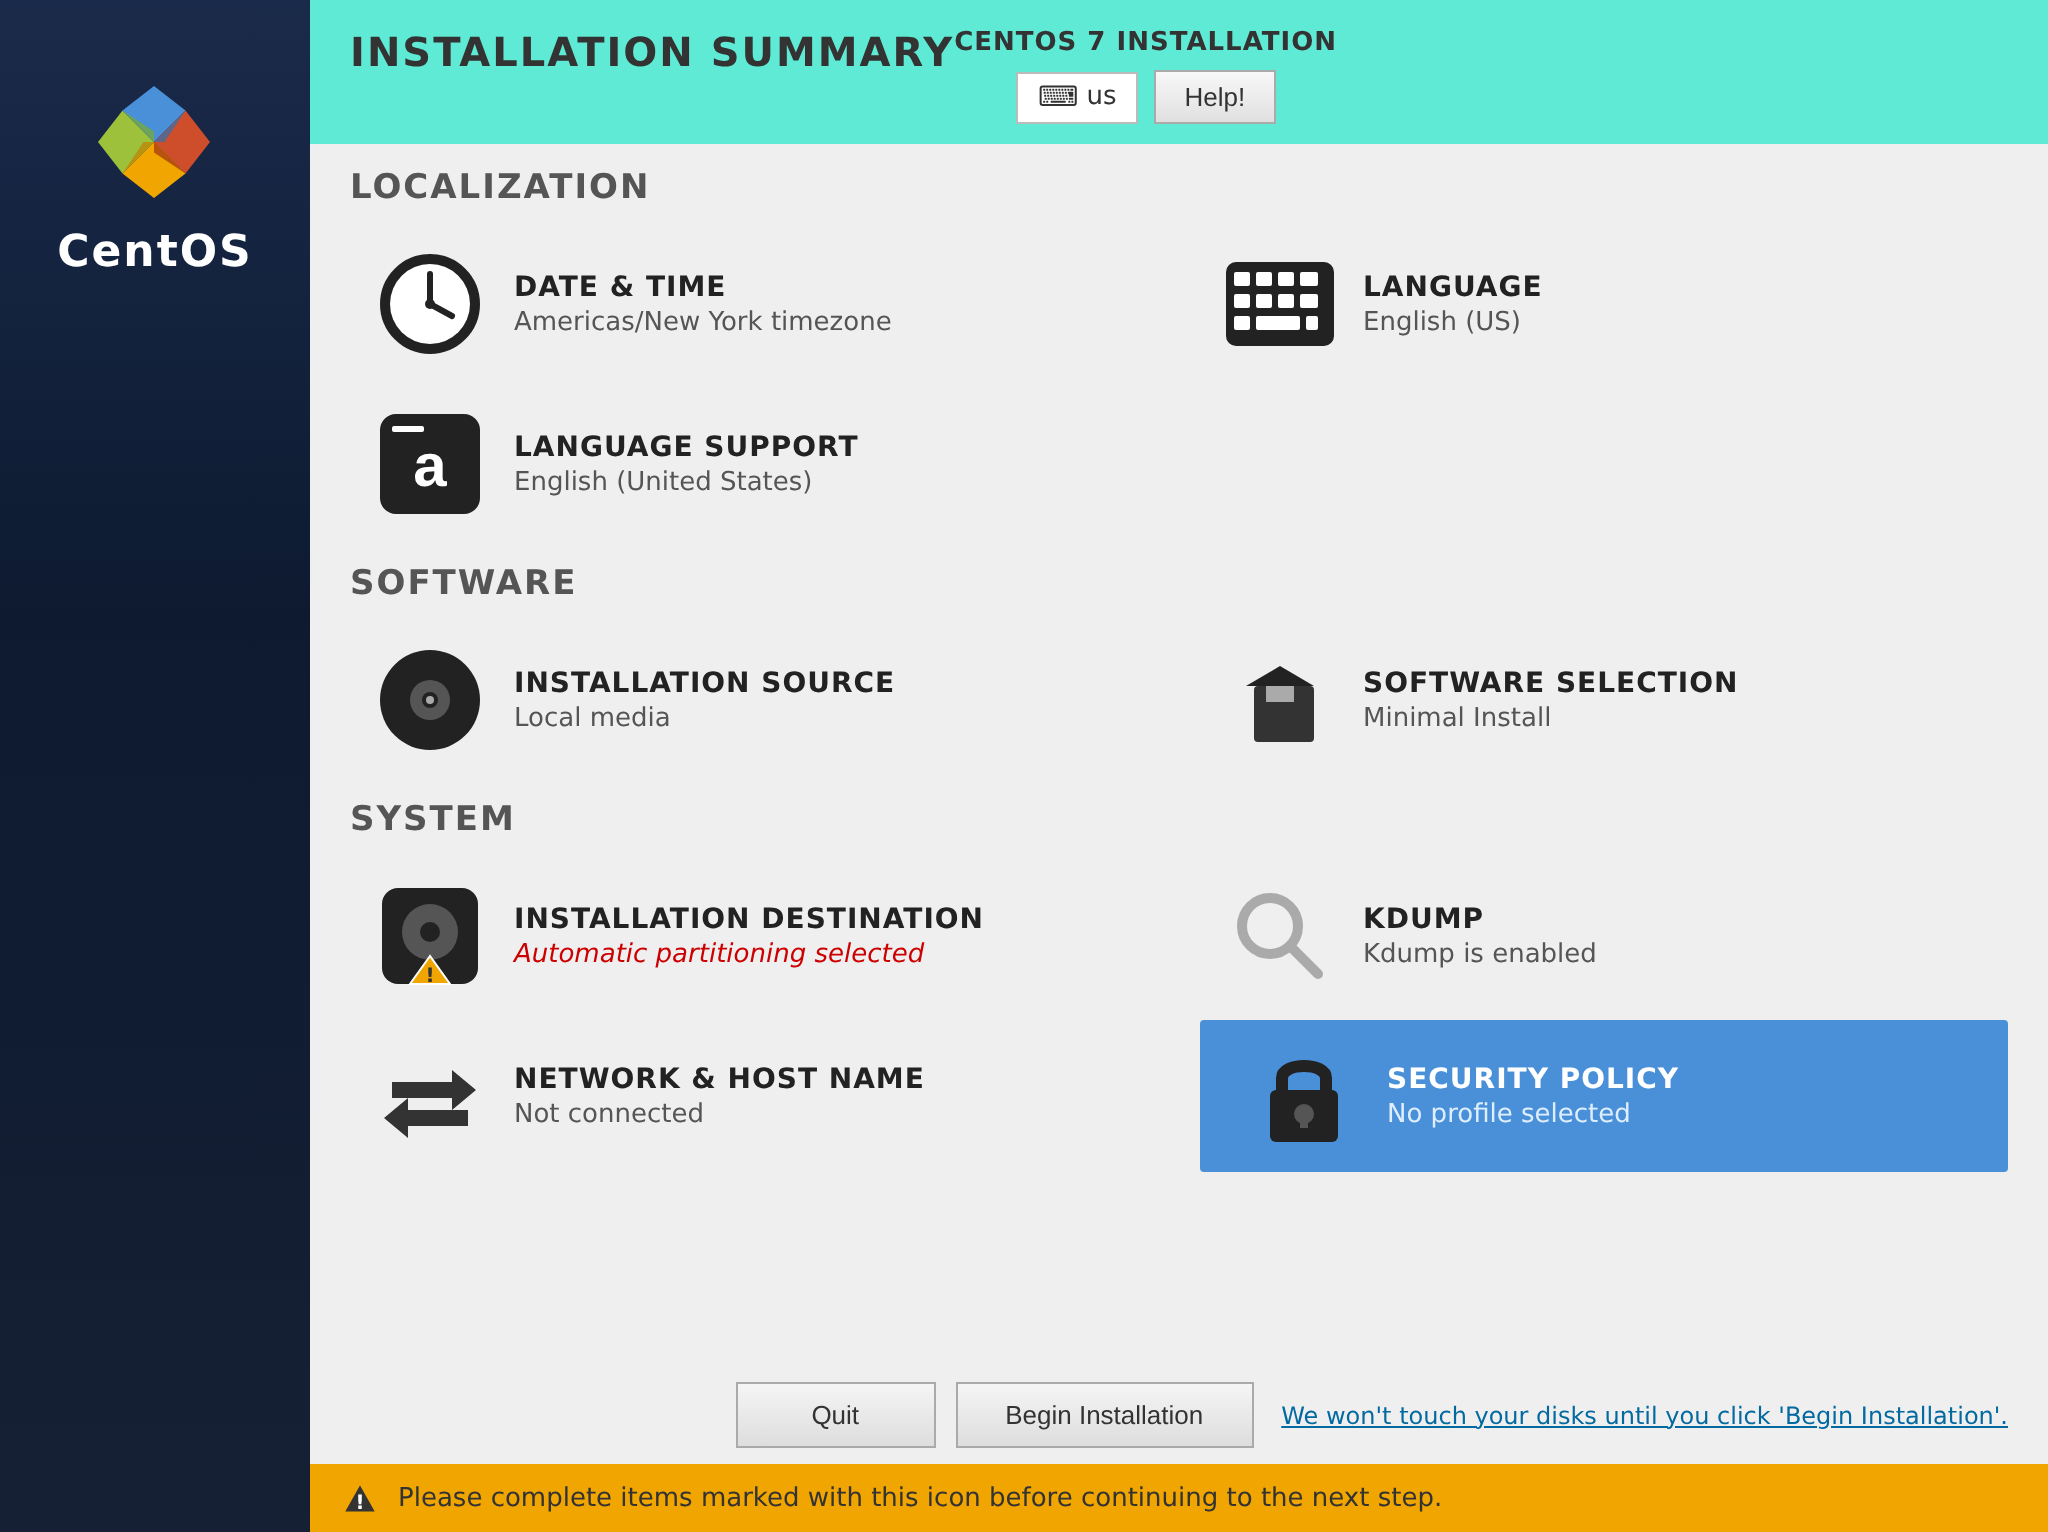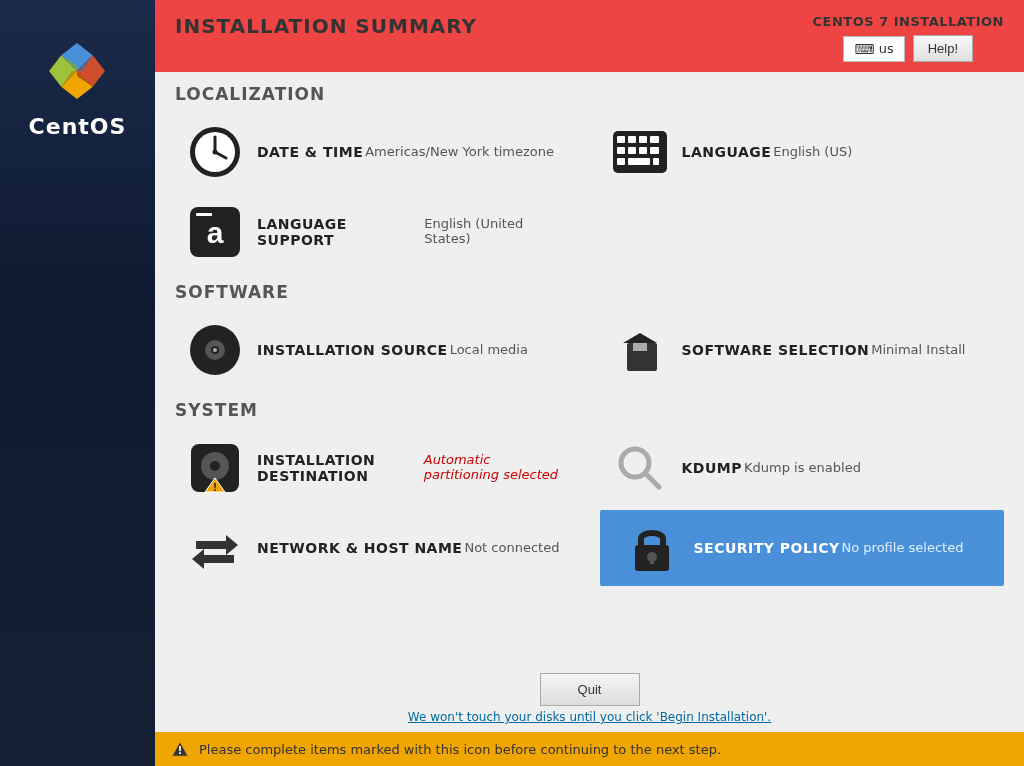--- a/index.html
+++ b/index.html
@@ -54,24 +54,23 @@
       flex: 1;
       background: #efefef;
       display: flex;
       flex-direction: column;
       position: relative;
     }
 
     
     .header {
       display: flex;
-      justify-content: space-between;
       align-items: flex-start;
       padding: 14px 20px 10px 20px;
-      background: #ef4444;
+      background: #5eead4;
     }
 
     .header-title {
       font-size: 20px;
       font-weight: bold;
       color: #333;
       letter-spacing: 1px;
     }
 
     .header-right {
@@ -160,21 +159,21 @@
       width: 56px;
       height: 56px;
       flex-shrink: 0;
       display: flex;
       align-items: center;
       justify-content: center;
     }
 
     .item-text {
       display: flex;
-      flex-direction: row;
+      flex-direction: column;
       gap: 2px;
     }
 
     .item-title {
       font-size: 14px;
       font-weight: bold;
       color: #222;
       letter-spacing: 0.5px;
     }
 
@@ -194,23 +193,23 @@
     .item-subtitle.warning {
       color: #cc0000;
       font-style: italic;
     }
 
     
     .footer-btns {
       display: flex;
       justify-content: flex-end;
       align-items: center;
-      flex-direction: column;
+      flex-direction: row;
       padding: 10px 20px 8px 20px;
-      gap: 4px;
+      gap: 14px;
     }
 
     .btn-row {
       display: flex;
       gap: 10px;
     }
 
     .footer-note {
       font-size: 12px;
       color: #0369a1;
@@ -456,20 +455,21 @@
             <div class="item-subtitle">No profile selected</div>
           </div>
         </div>
 
       </div>
     </div>
 
     <div class="footer-btns">
       <div class="btn-row">
         <button class="btn">Quit</button>
+        <button class="btn">Begin Installation</button>
       </div>
       <div class="footer-note">We won't touch your disks until you click 'Begin Installation'.</div>
     </div>
 
     <div class="warning-bar">
       <svg class="warning-triangle" viewBox="0 0 20 20">
         <polygon points="10,2 19,18 1,18" fill="#333" stroke="#f0a500" stroke-width="1"></polygon>
         <text x="10" y="16" text-anchor="middle" font-size="11" font-weight="bold" fill="white">!</text>
       </svg>
       <span>Please complete items marked with this icon before continuing to the next step.</span>

